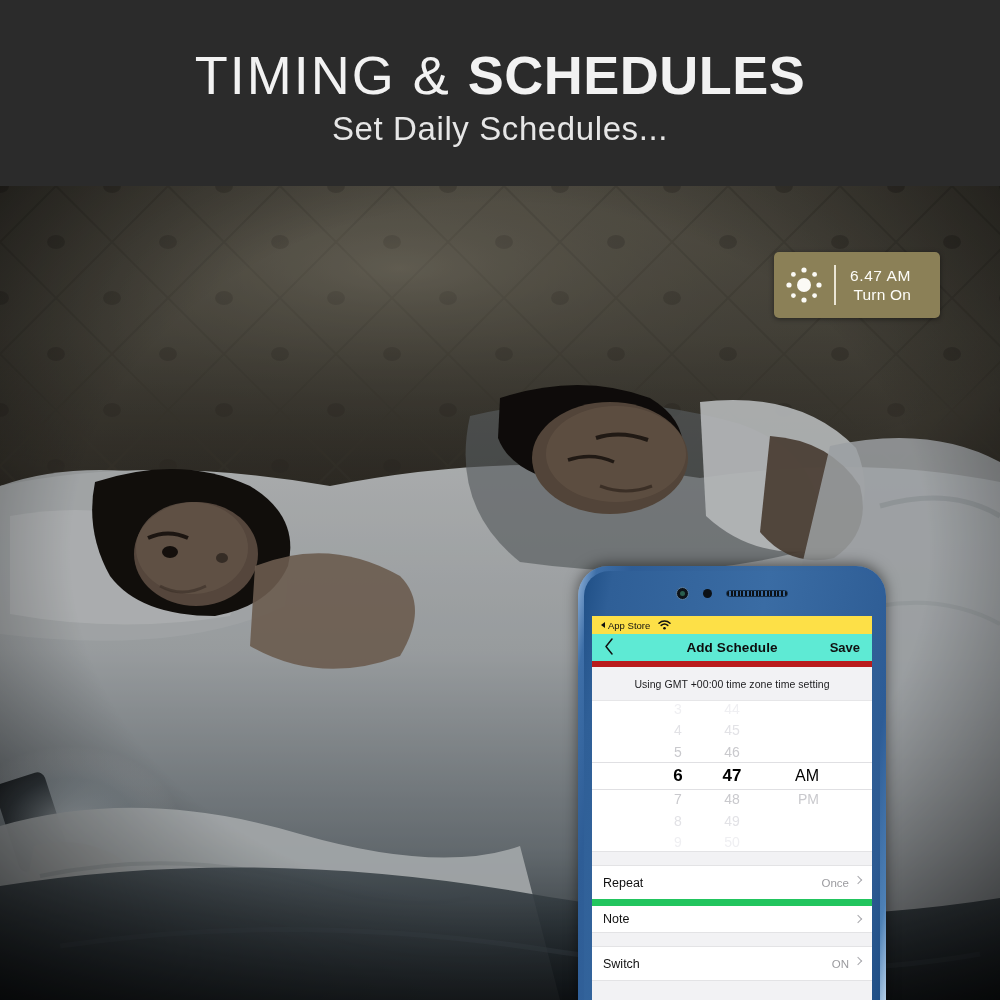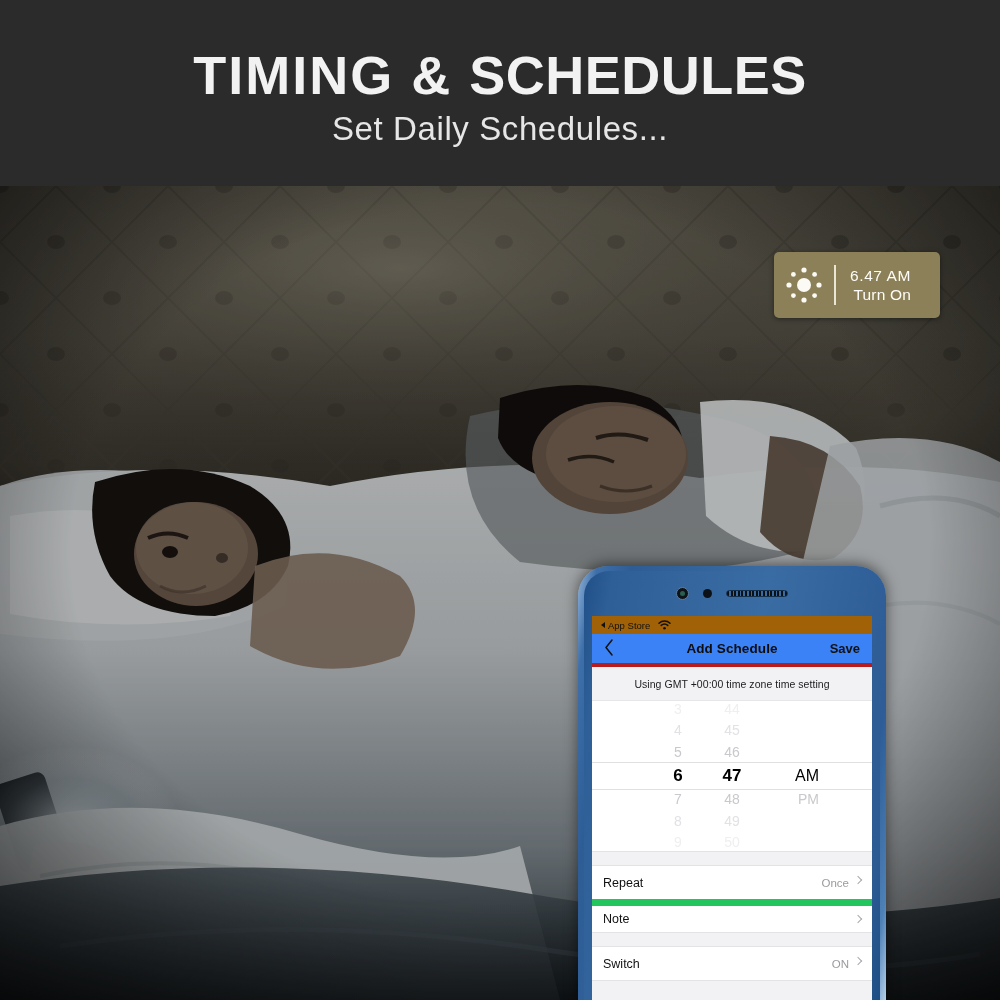--- a/index.html
+++ b/index.html
@@ -19,21 +19,21 @@
   }
   .title-line {
     position: absolute; left: 0; top: 44px; width: 1000px;
     text-align: center;
     white-space: nowrap;
     font-size: 54px;
     line-height: 62px;
     letter-spacing: 1.5px;
     color: #f2f2f2;
   }
-  .title-light { font-weight: 700; letter-spacing: 2px; }
+  .title-light { font-weight: 400; letter-spacing: 2px; }
   .title-bold { font-weight: 700; letter-spacing: 0.5px; }
   .subtitle-line {
     position: absolute; left: 0; top: 110px; width: 1000px;
     text-align: center;
     font-size: 33px; font-weight: 300; letter-spacing: 0.6px;
     color: #e6e6e6;
   }
 
   
   .photo {
@@ -108,38 +108,38 @@
     border: 1px solid #15304d;
   }
   .screen {
     position: absolute; left: 14px; top: 50px; width: 280px; height: 390px;
     background: #ffffff;
     overflow: hidden;
   }
 
   
   .status-bar {
-    height: 18px; background: #a16207; display: flex; align-items: center;
+    height: 18px; background: #fde047; display: flex; align-items: center;
     padding: 0 9px; gap: 8px;
     font-size: 9.5px; color: #111; font-weight: 500;
   }
   .back-tri {
     display:inline-block; width:0;height:0;
     border-top:3.6px solid transparent; border-bottom:3.6px solid transparent;
     border-right:4.6px solid #111; margin-right:3px; vertical-align: middle;
   }
   .status-left { display:flex; align-items:center; }
   .wifi-icon { display:inline-block; width:13px; height:10px; }
 
   
   .nav-bar {
-    height: 33px; background:#3b82f6;
+    height: 33px; background:#5eead4;
     display:flex; align-items:center; justify-content:space-between;
     padding: 0 12px;
-    border-bottom: 4px solid #b91c1c;
+    border-bottom: 6px solid #b91c1c;
   }
   .nav-back {
     font-size: 19px; color:#111; line-height:1; font-weight:300;
     width: 34px;
   }
   .nav-title { font-size: 13.5px; font-weight: 700; color:#0d0d0d; letter-spacing:.1px;}
   .nav-save { font-size: 13px; color:#111; width:34px; text-align:right; font-weight:700;}
 
   
   .gmt-note {

